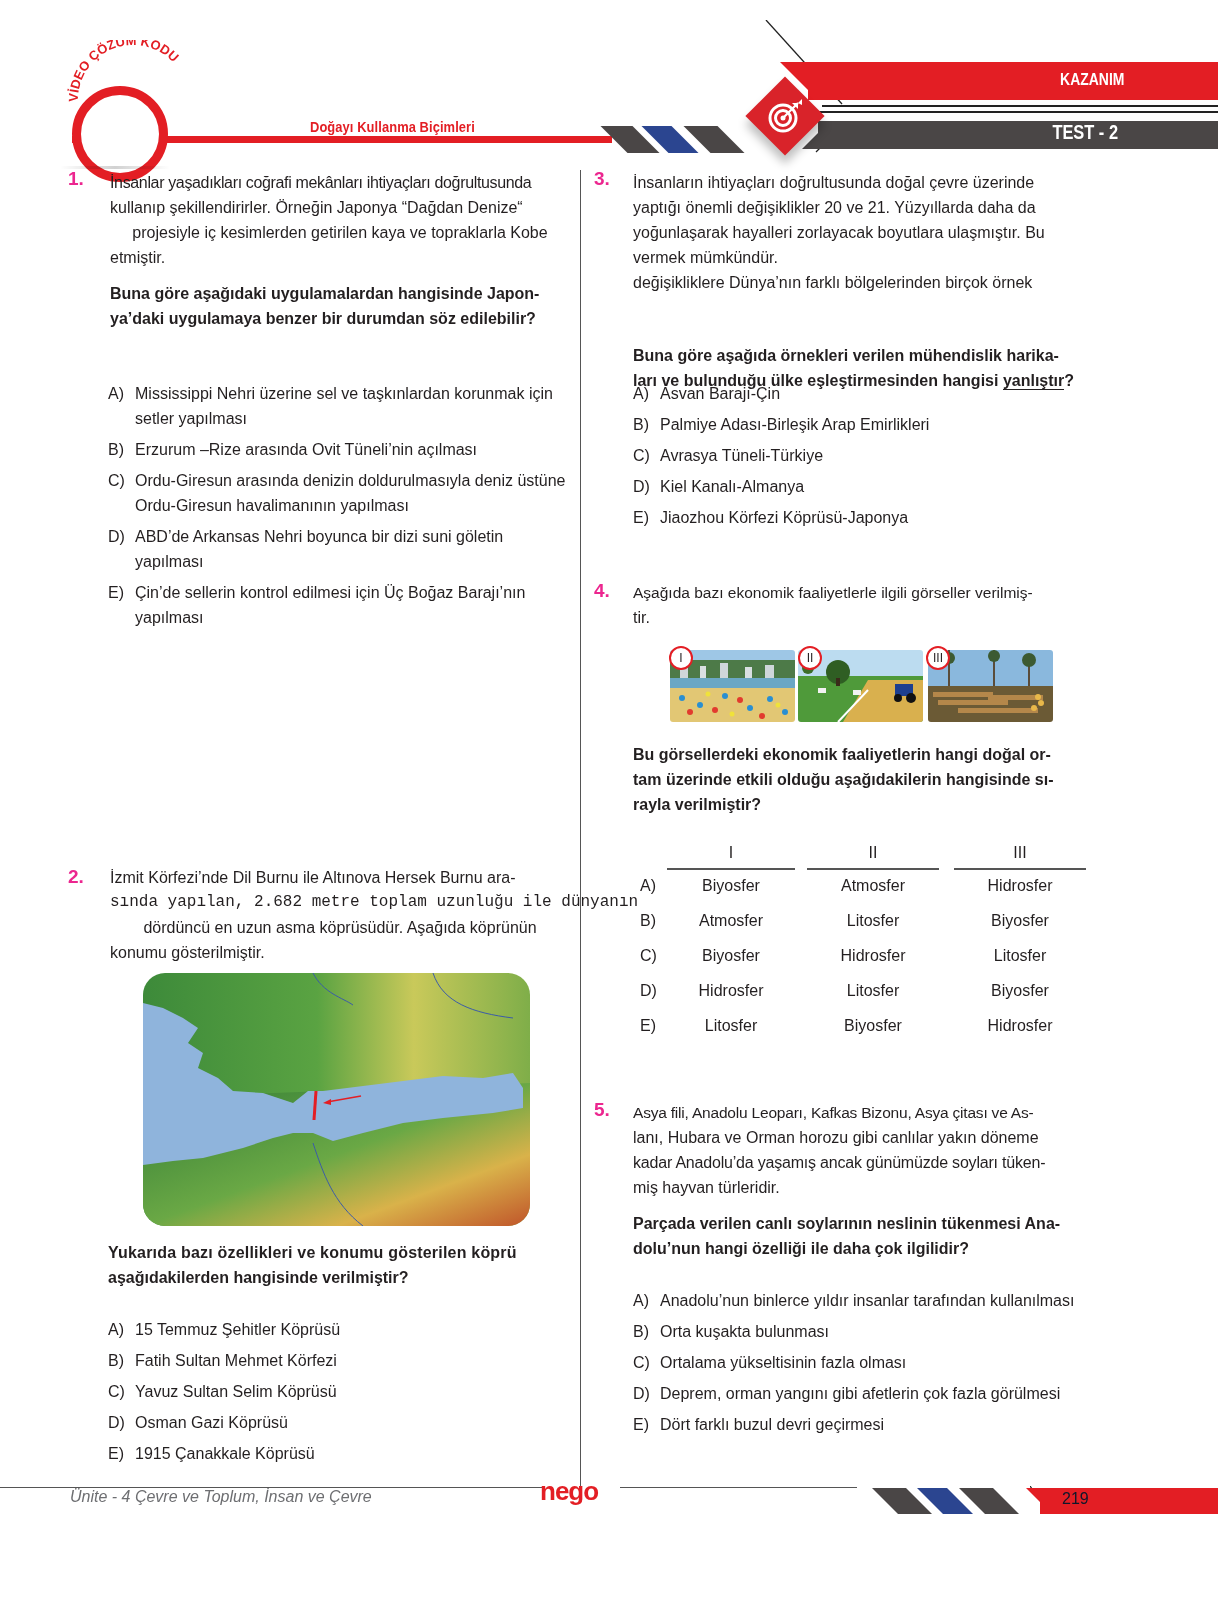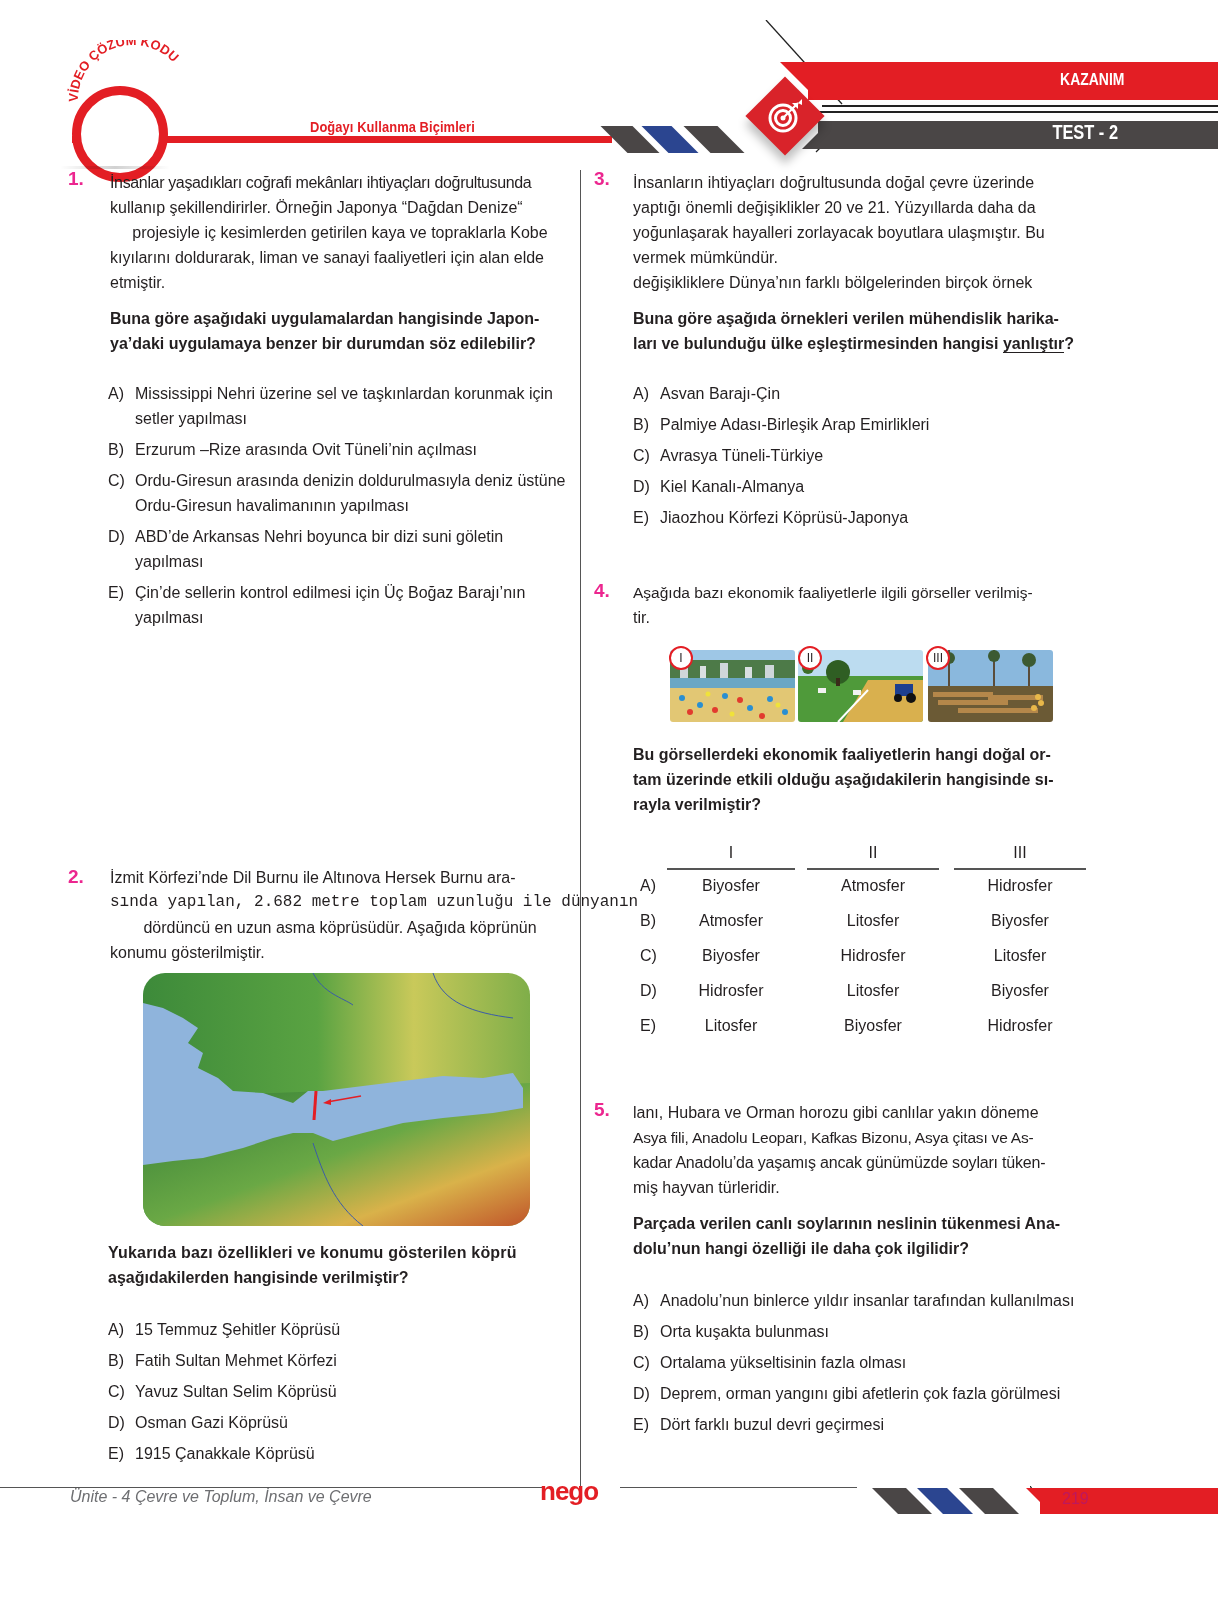--- a/index.html
+++ b/index.html
@@ -57,21 +57,21 @@
   
   .map { left:143px; top:973px; width:387px; height:253px; border-radius:22px; overflow:hidden; }
 
   
   .footer-line { top:1487px; height:1px; background:#555; }
   .footer-text { left:70px; top:1488px; font-size:16px; font-style:italic; color:#6d6e71; }
   .brand { left:540px; top:1476px; font-size:26px; font-weight:bold; color:#e31e24; letter-spacing:-1px; }
   .page-bar { left:1040px; top:1488px; width:178px; height:26px; background:#e31e24; }
   .page-bar .slant { position:absolute; left:-14px; top:0; width:28px; height:26px; background:#e31e24;
                      transform:skewX(45deg); transform-origin:top; }
-  .page-num { left:1062px; top:1490px; font-size:16px; color:#be185d; }
+  .page-num { left:1062px; top:1490px; font-size:16px; color:#0f172a; }
 </style>
 </head>
 <body>
 
 <div class="abs red-line"></div>
 <div class="abs logo-ring"></div>
 <svg class="abs logo-text" viewBox="0 0 150 80">
   <defs>
       <path id="arcp" d="M18,62 A52,52 0 0 1 128,58"></path>
     </defs>
@@ -113,21 +113,20 @@
 </svg>
 
 <div class="abs col-divider"></div>
 
 <div class="abs" style="left:68px;top:168px;">
   <div class="abs qnum" style="left:0;top:0;">1.</div>
   <div class="abs" style="left:42px;top:2px;width:460px;">
     <div class="qtext" style="letter-spacing:-0.35px;white-space:nowrap;">İnsanlar yaşadıkları coğrafi mekânları ihtiyaçları doğrultusunda</div>
     <div class="qtext" style="white-space:nowrap;">kullanıp şekillendirirler. Örneğin Japonya “Dağdan Denize“</div>
     <div class="qtext" style="white-space:nowrap;text-align:center;">projesiyle iç kesimlerden getirilen kaya ve topraklarla Kobe</div>
-    <div class="qtext" style="white-space:nowrap;">kıyılarını doldurarak, liman ve sanayi faaliyetleri için alan elde</div>
     <div class="qtext">etmiştir.</div>
     <div style="height:11px;"></div>
     <div class="qbold" style="white-space:nowrap;">Buna göre aşağıdaki uygulamalardan hangisinde Japon-</div>
     <div class="qbold" style="white-space:nowrap;">ya’daki uygulamaya benzer bir durumdan söz edilebilir?</div>
   </div>
 </div>
 <div class="abs" style="left:108px;top:381px;width:458px;">
   <div class="opt" style="margin-bottom:6px;">
       <span class="letter">A)</span>
       <span class="txt">Mississippi Nehri üzerine sel ve taşkınlardan korunmak için setler yapılması</span>
@@ -214,21 +213,21 @@
 </div>
 
 <div class="abs qnum" style="left:594px;top:168px;">3.</div>
 <div class="abs" style="left:633px;top:170px;width:460px;">
   <div class="qtext" style="white-space:nowrap;">İnsanların ihtiyaçları doğrultusunda doğal çevre üzerinde</div>
   <div class="qtext" style="white-space:nowrap;">yaptığı önemli değişiklikler 20 ve 21. Yüzyıllarda daha da</div>
   <div class="qtext" style="white-space:nowrap;">yoğunlaşarak hayalleri zorlayacak boyutlara ulaşmıştır. Bu</div>
   <div class="qtext">vermek mümkündür.</div>
   <div class="qtext" style="white-space:nowrap;">değişikliklere Dünya’nın farklı bölgelerinden birçok örnek</div>
   <div style="height:11px;"></div>
-  <div class="qbold" style="white-space:nowrap;">Buna göre aşağıda örnekleri verilen mühendislik harika-</div>
+  <div class="qbold" style="white-space:nowrap;margin-top:37px;">Buna göre aşağıda örnekleri verilen mühendislik harika-</div>
   <div class="qbold" style="white-space:nowrap;"><span>ları ve bulunduğu ülke eşleştirmesinden hangisi </span><span class="u">yanlıştır</span><span>?</span></div>
 </div>
 <div class="abs" style="left:633px;top:381px;width:460px;">
   <div class="opt" style="margin-bottom:6px;">
       <span class="letter">A)</span>
       <span class="txt">Asvan Barajı-Çin</span>
     </div>
   <div class="opt" style="margin-bottom:6px;">
       <span class="letter">B)</span>
       <span class="txt">Palmiye Adası-Birleşik Arap Emirlikleri</span>
@@ -371,22 +370,22 @@
   <div class="abs" style="left:0;top:173px;width:450px;">
     <span class="abs tbl-letter" style="left:0;">E)</span>
     <span class="abs tbl-cell" style="left:27px;width:128px;">Litosfer</span>
     <span class="abs tbl-cell" style="left:167px;width:132px;">Biyosfer</span>
     <span class="abs tbl-cell" style="left:314px;width:132px;">Hidrosfer</span>
   </div>
 </div>
 
 <div class="abs qnum" style="left:594px;top:1099px;">5.</div>
 <div class="abs" style="left:633px;top:1100px;width:460px;">
+  <div class="qtext" style="white-space:nowrap;font-size:15.5px;letter-spacing:-0.2px;">Asya fili, Anadolu Leoparı, Kafkas Bizonu, Asya çitası ve As-</div>
   <div class="qtext" style="white-space:nowrap;">lanı, Hubara ve Orman horozu gibi canlılar yakın döneme</div>
-  <div class="qtext" style="white-space:nowrap;font-size:15.5px;letter-spacing:-0.2px;">Asya fili, Anadolu Leoparı, Kafkas Bizonu, Asya çitası ve As-</div>
   <div class="qtext" style="white-space:nowrap;letter-spacing:-0.2px;">kadar Anadolu’da yaşamış ancak günümüzde soyları tüken-</div>
   <div class="qtext">miş hayvan türleridir.</div>
   <div style="height:11px;"></div>
   <div class="qbold" style="white-space:nowrap;">Parçada verilen canlı soylarının neslinin tükenmesi Ana-</div>
   <div class="qbold">dolu’nun hangi özelliği ile daha çok ilgilidir?</div>
 </div>
 <div class="abs" style="left:633px;top:1288px;width:460px;">
   <div class="opt" style="margin-bottom:6px;">
       <span class="letter">A)</span>
       <span class="txt">Anadolu’nun binlerce yıldır insanlar tarafından kullanılması</span>

